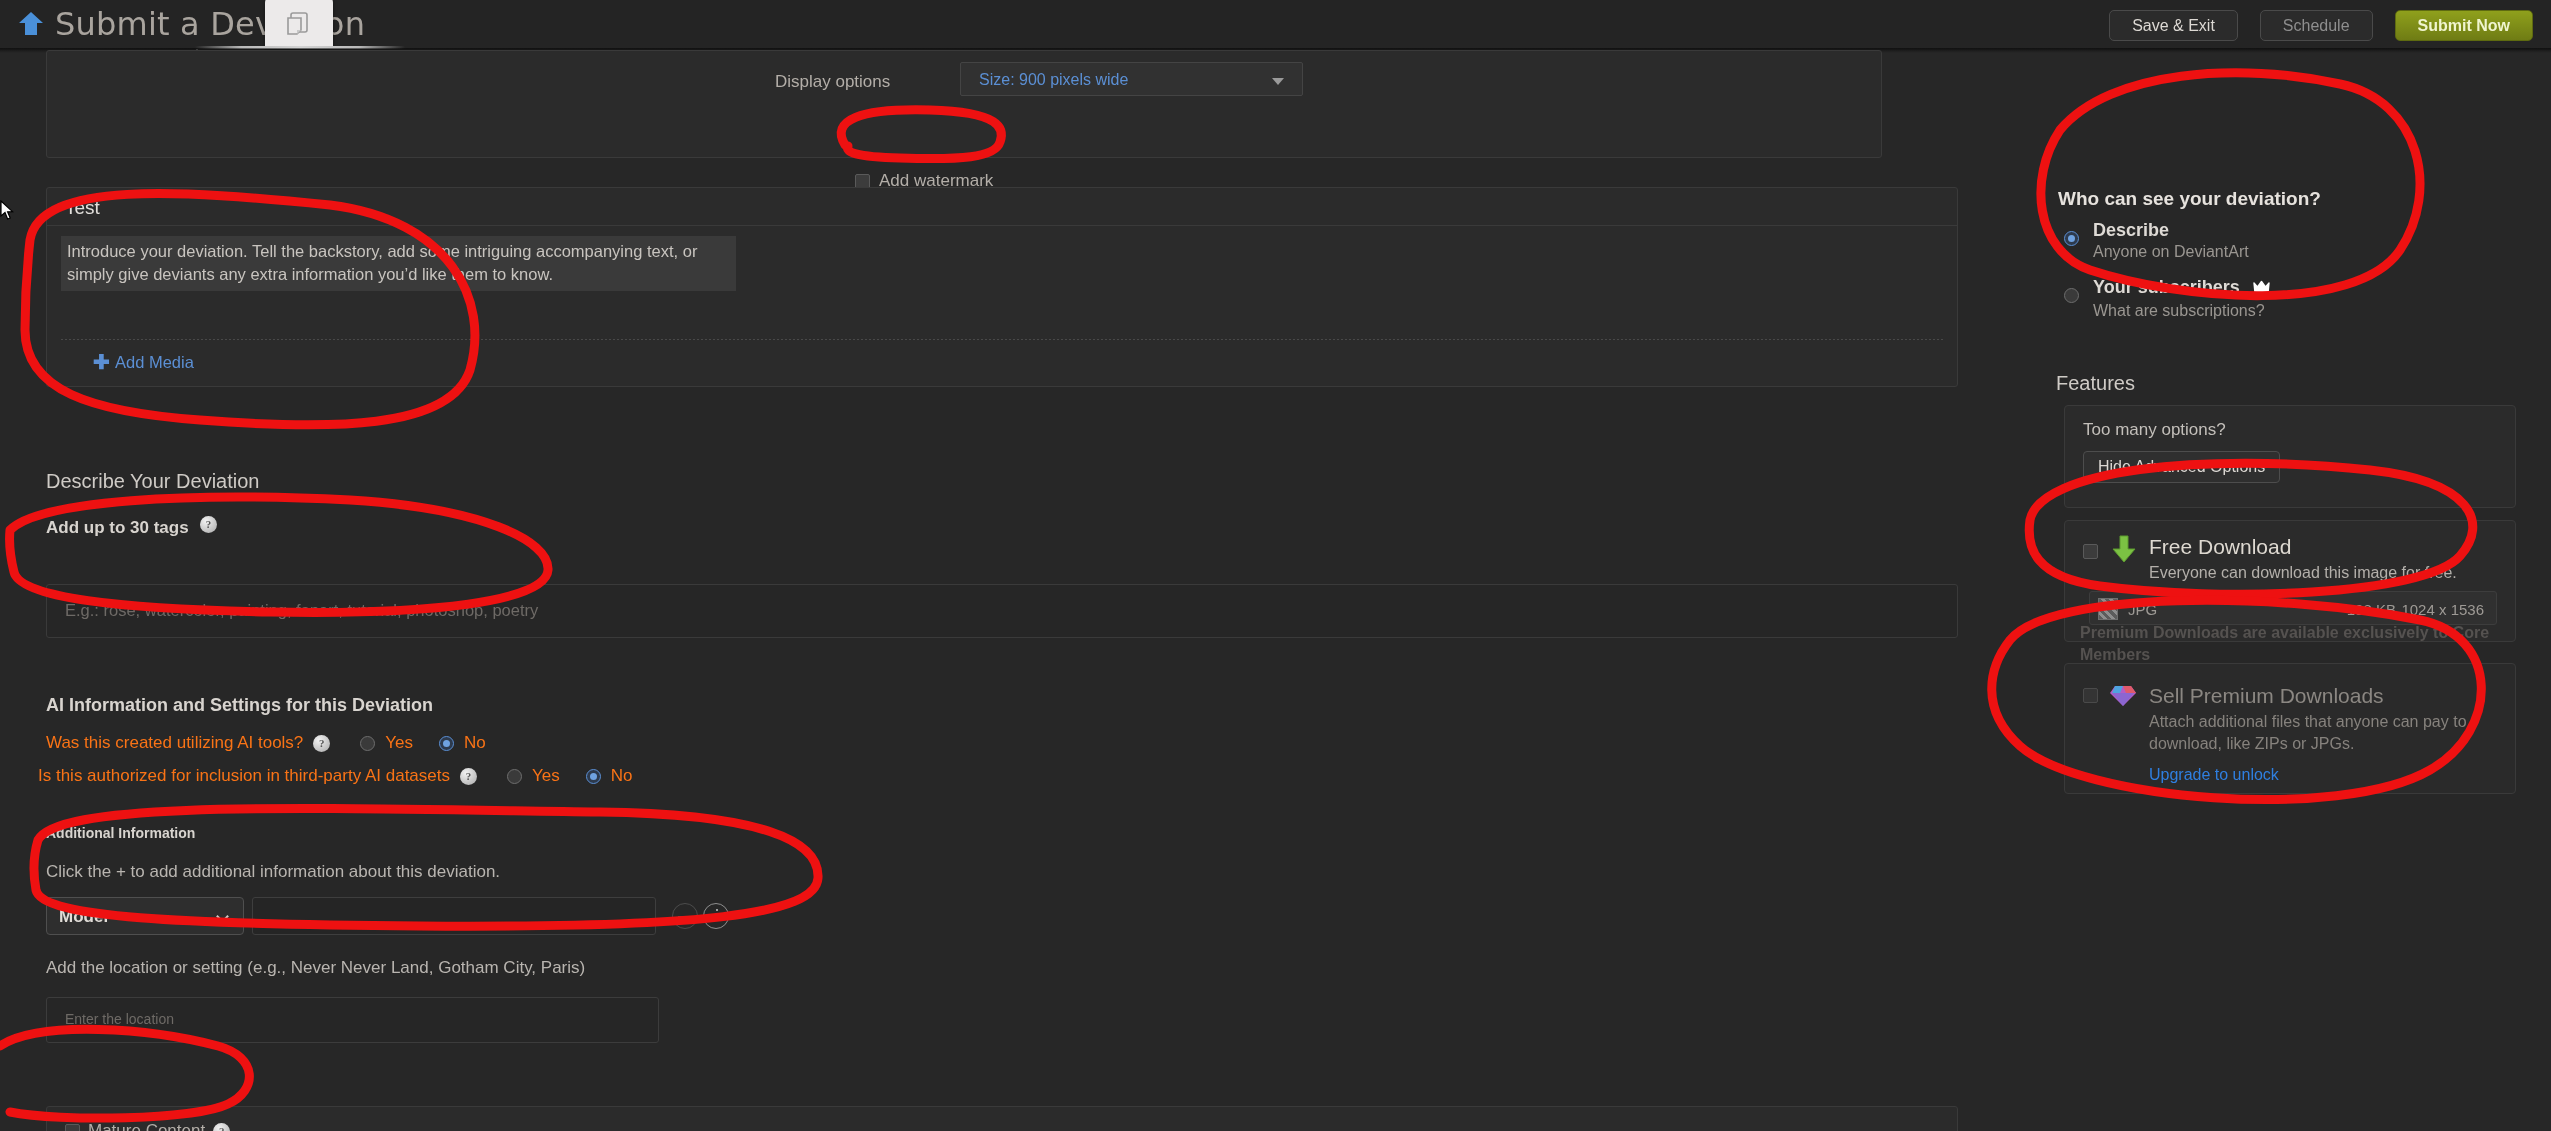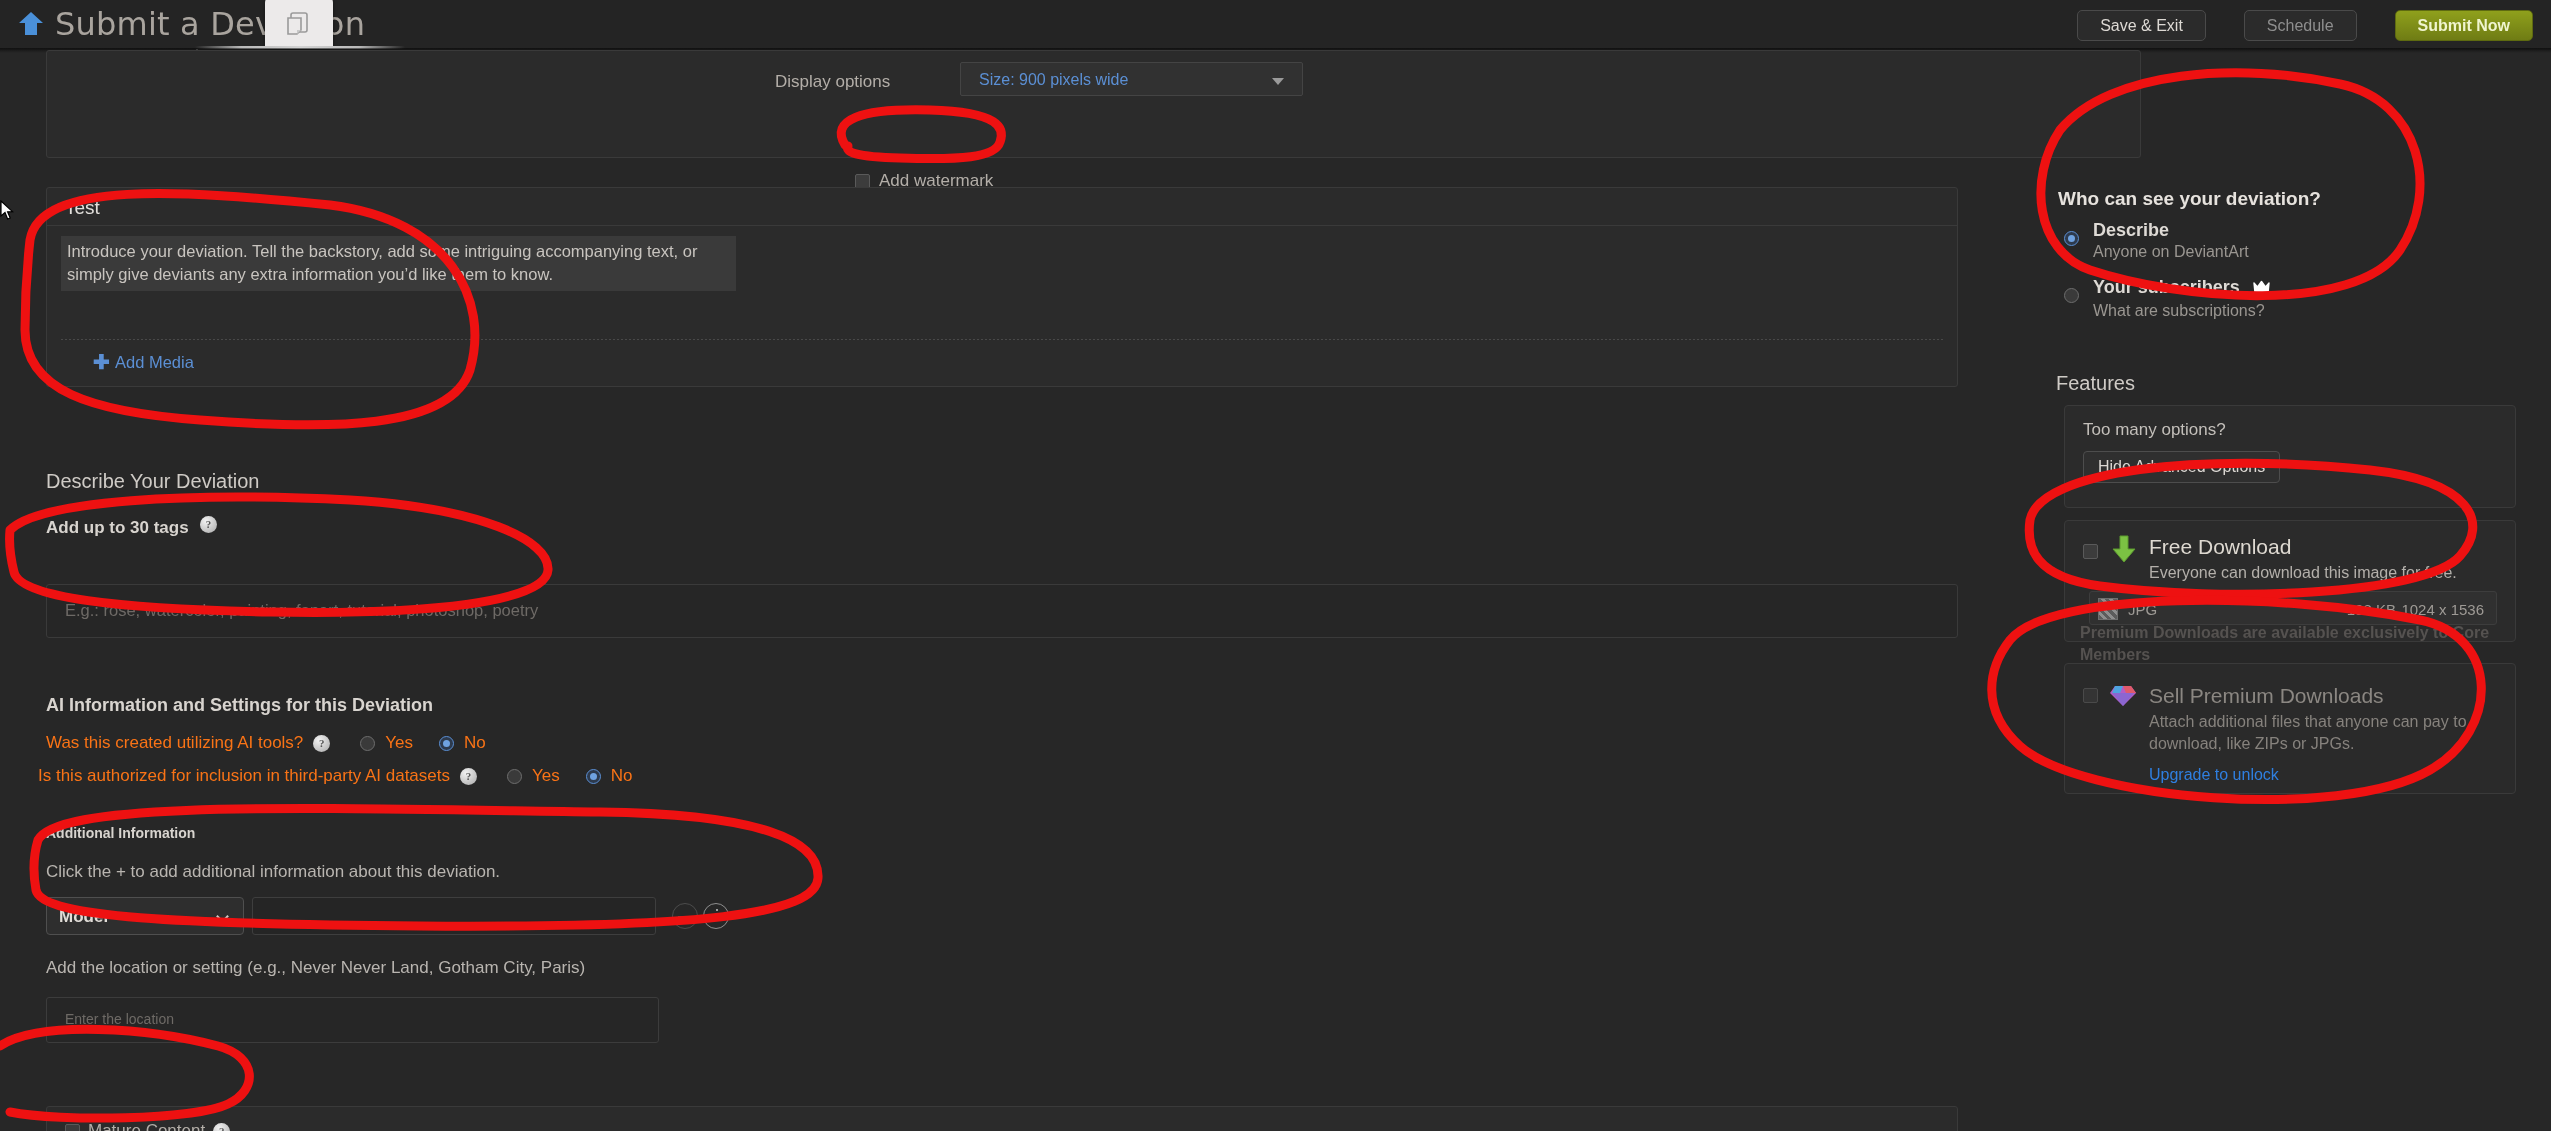--- a/index.html
+++ b/index.html
@@ -36,21 +36,21 @@
   .doc-tab svg { position: absolute; left: 20px; top: 17px; }
   .tab-underline {
     position: absolute; left: 195px; top: 46px; width: 210px; height: 3px;
     background: linear-gradient(to right, rgba(0,0,0,0), #b9b9b9 22%, #d3d3d3 50%, #b9b9b9 78%, rgba(0,0,0,0));
   }
   .left-rule {
     position: absolute; left: 196px; top: 49px; width: 2px; height: 12px;
     background: #3a3a3a;
   }
 
-  .top-btns { position: absolute; right: 18px; top: 10px; display: flex; gap: 38px; padding-left: 44px; }
+  .top-btns { position: absolute; right: 18px; top: 10px; display: flex; gap: 22px; padding-left: 44px; }
   .tb-btn {
     height: 31px; padding: 0 22px; border-radius: 5px;
     border: 1px solid #4a4a4a; background: #2b2b2b; color: #ddd9d4;
     font-size: 16px; display: flex; align-items: center; justify-content: center;
     cursor: pointer; white-space: nowrap;
   }
   .tb-btn.muted { color: #8e8e8e; }
   .tb-btn.primary {
     background: linear-gradient(to bottom, #8fa01c, #6f7c14);
     border: 1px solid #5e6a10; color: #f0f5cf; font-weight: bold;
@@ -60,21 +60,21 @@
   .content { position: absolute; left: 0; top: 50px; width: 2551px; height: 1081px; }
 
   .panel {
     position: absolute; background: #2b2b2b;
     border: 1px solid #3a3a3a; border-radius: 3px;
   }
 
   .label-grey { color: #b3aea8; font-size: 17px; }
 
   
-  .display-row { position: absolute; left: 46px; top: 0px; width: 2095px; height: 108px; }
+  .display-row { position: absolute; left: 46px; top: 0px; width: 1836px; height: 108px; }
   .display-label { position: absolute; left: 728px; top: 21px; font-size: 17px; color: #b3aea8; }
   .size-select {
     position: absolute; left: 913px; top: 11px; width: 343px; height: 34px;
     background: #313131; border: 1px solid #444; border-radius: 2px;
   }
   .size-select .val { position: absolute; left: 18px; top: 8px; font-size: 16px; color: #5b8fd4; }
   .size-select .caret {
     position: absolute; right: 18px; top: 15px;
     width: 0; height: 0; border-left: 6px solid transparent; border-right: 6px solid transparent;
     border-top: 7px solid #9a9a9a;

